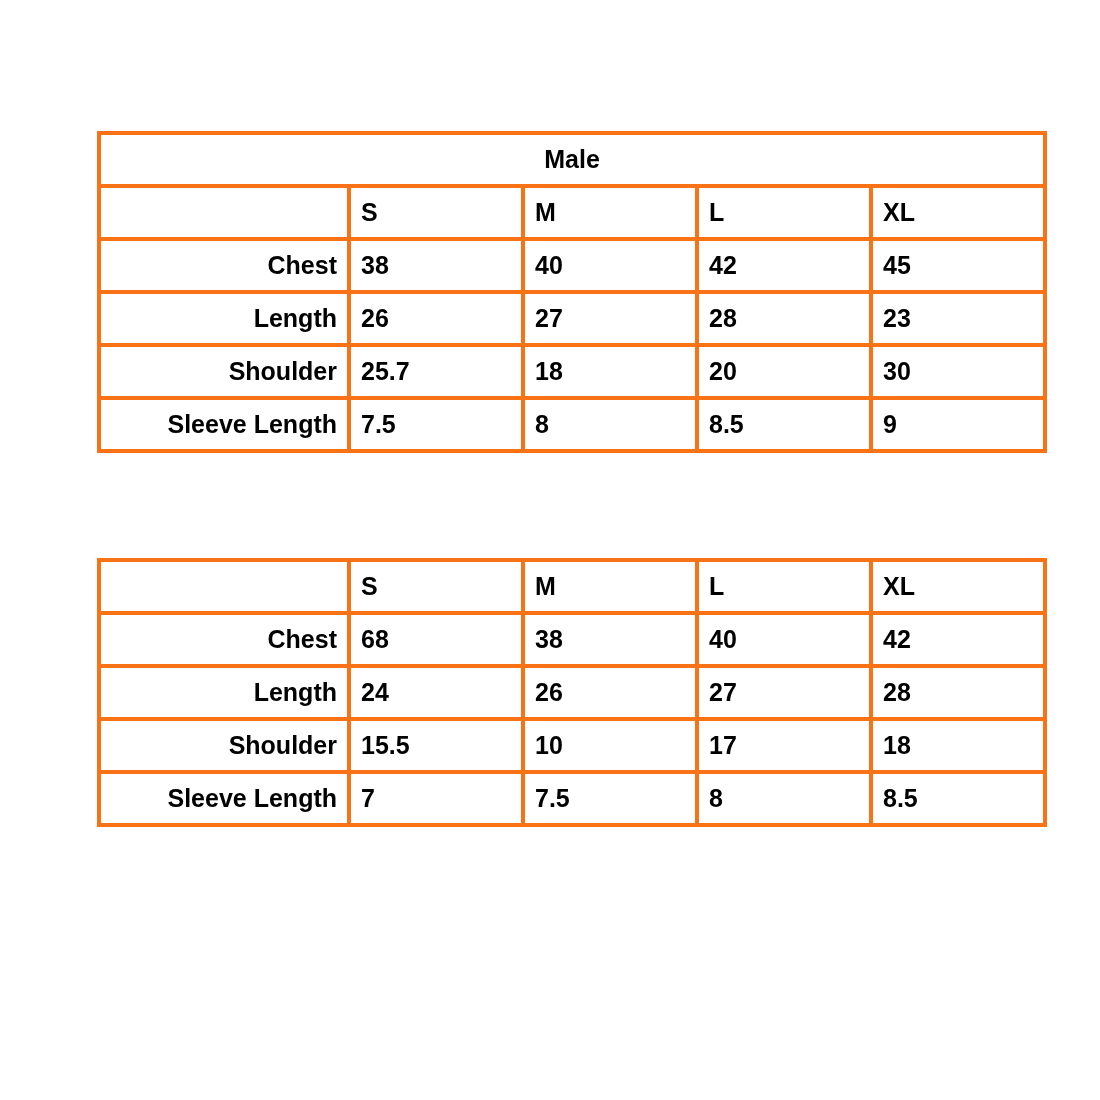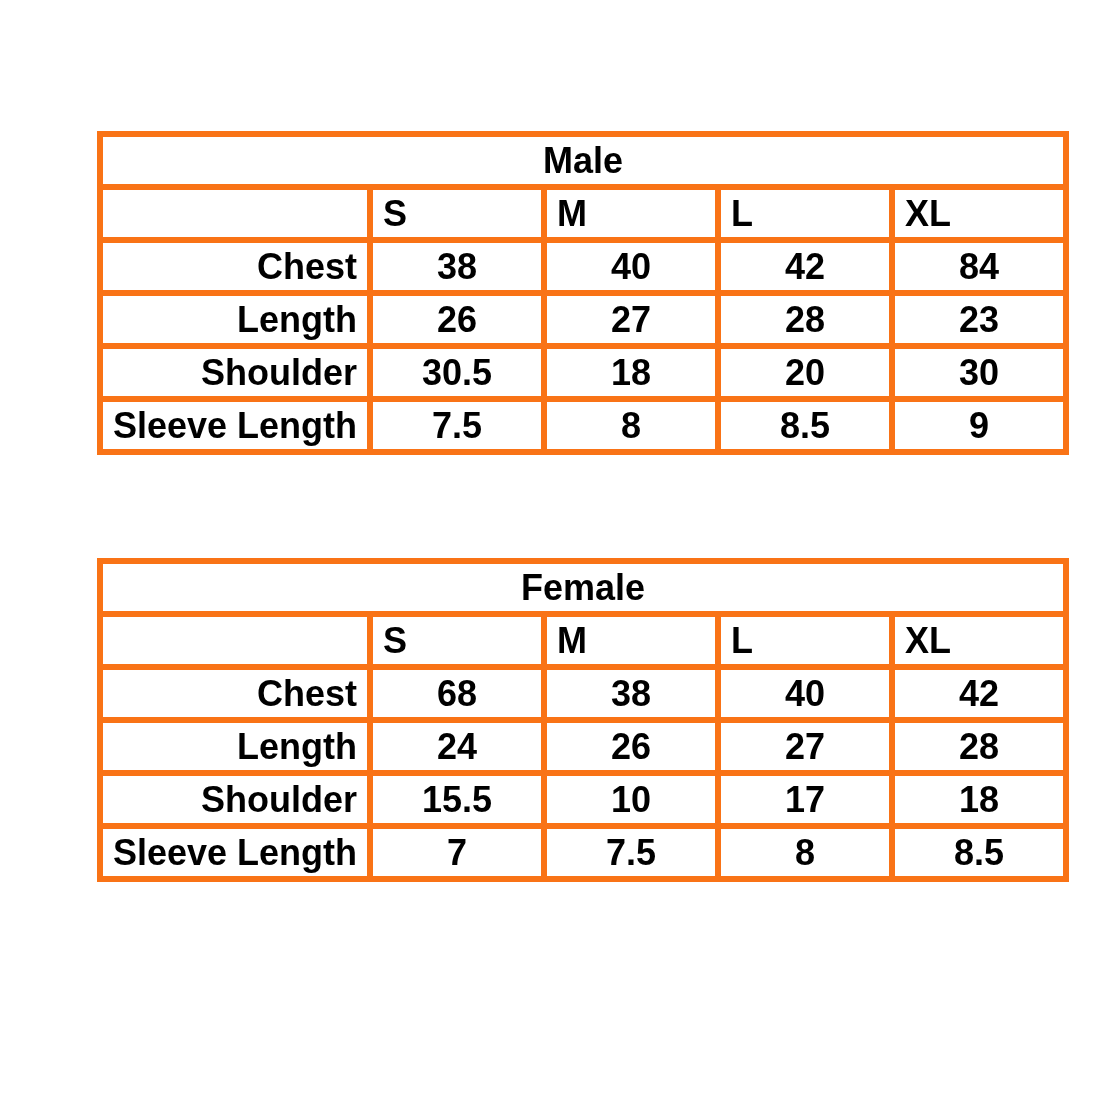--- a/index.html
+++ b/index.html
@@ -17,23 +17,23 @@
   }
 
   .size-table {
     position: absolute;
     border-collapse: collapse;
     table-layout: fixed;
     background: #ffffff;
   }
 
   .size-table td, .size-table th {
-    border: 6px solid #f97316;
+    border: 4px solid #f97316;
     padding: 0 10px;
-    font-size: 36px;
+    font-size: 25px;
     font-weight: bold;
     line-height: 1;
     height: 53px;
     box-sizing: border-box;
     white-space: nowrap;
   }
 
   .title-cell {
     text-align: center;
     font-size: 27px;
@@ -49,21 +49,21 @@
     text-align: left;
     font-weight: bold;
   }
 
   .rowlabel {
     text-align: right;
     font-weight: bold;
   }
 
   .value {
-    text-align: center;
+    text-align: left;
     font-weight: normal;
   }
 
   
   .col-label { width: 250px; }
   .col-size  { width: 174px; }
 
   #male-table   { left: 97px; top: 131px; }
   #female-table { left: 97px; top: 558px; }
 </style>
@@ -80,51 +80,48 @@
     <td class="sizehdr col-size">S</td>
     <td class="sizehdr col-size">M</td>
     <td class="sizehdr col-size">L</td>
     <td class="sizehdr col-size">XL</td>
   </tr>
   <tr>
     <td class="rowlabel">Chest</td>
     <td class="value">38</td>
     <td class="value">40</td>
     <td class="value">42</td>
-    <td class="value">84</td>
+    <td class="value">45</td>
   </tr>
   <tr>
     <td class="rowlabel">Length</td>
     <td class="value">26</td>
     <td class="value">27</td>
     <td class="value">28</td>
     <td class="value">23</td>
   </tr>
   <tr>
     <td class="rowlabel">Shoulder</td>
-    <td class="value">30.5</td>
+    <td class="value">25.7</td>
     <td class="value">18</td>
     <td class="value">20</td>
     <td class="value">30</td>
   </tr>
   <tr>
     <td class="rowlabel">Sleeve Length</td>
     <td class="value">7.5</td>
     <td class="value">8</td>
     <td class="value">8.5</td>
     <td class="value">9</td>
   </tr>
 </tbody>
   </table>
 
 <table class="size-table" id="female-table">
   <tbody>
-      <tr>
-    <td class="title-cell" colspan="5">Female</td>
-  </tr>
   <tr>
     <td class="corner-cell col-label"></td>
     <td class="sizehdr col-size">S</td>
     <td class="sizehdr col-size">M</td>
     <td class="sizehdr col-size">L</td>
     <td class="sizehdr col-size">XL</td>
   </tr>
   <tr>
     <td class="rowlabel">Chest</td>
     <td class="value">68</td>

